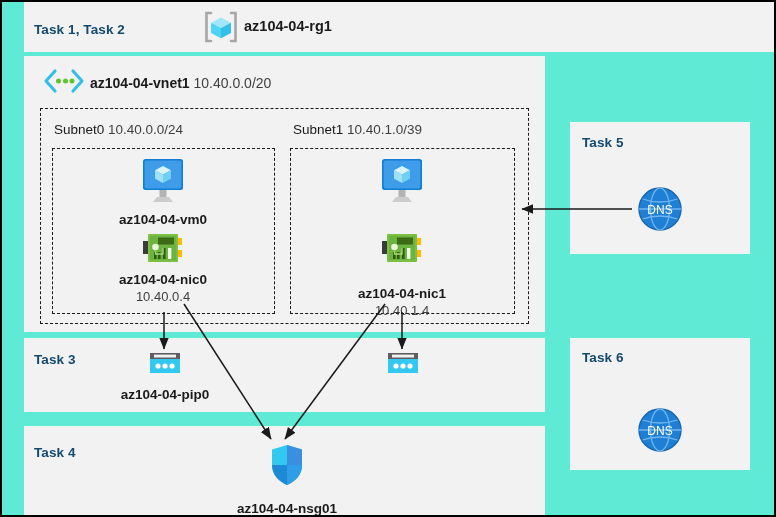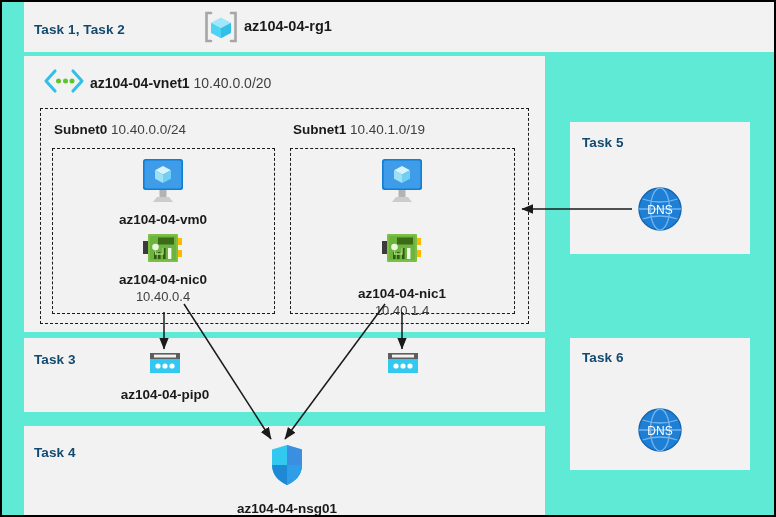--- a/index.html
+++ b/index.html
@@ -18,21 +18,21 @@
 
   
   #vnet-panel{left:22px;top:54px;width:521px;height:276px;}
   #vnet-title{position:absolute;left:88px;top:73px;font-size:14px;color:#3f3f3f;white-space:nowrap;}
   #vnet-title b{color:#1a1a1a;font-weight:bold;}
 
   
   #subnets-box{position:absolute;left:38px;top:106px;width:489px;height:216px;
                border:1.6px dashed #1a1a1a;box-sizing:border-box;}
   .subnet-head{position:absolute;font-size:13.5px;color:#3f3f3f;white-space:nowrap;}
-  .subnet-head b{color:#1a1a1a;font-weight:bold;}
+  .subnet-head b{color:#1a1a1a;font-weight:normal;}
   .subnet-inner{position:absolute;border:1.6px dashed #1a1a1a;box-sizing:border-box;}
 
   .node{position:absolute;text-align:center;width:160px;}
   .node .cap{font-size:13.5px;font-weight:bold;color:#1a1a1a;line-height:1.25;white-space:nowrap;}
   .node .sub{font-size:13px;color:#3f3f3f;line-height:1.3;white-space:nowrap;}
   .ico{display:block;margin:0 auto;}
 
   
   #task5-panel{left:568px;top:120px;width:180px;height:132px;}
   #task6-panel{left:568px;top:336px;width:180px;height:132px;}
@@ -111,21 +111,21 @@
         <rect x="17" y="22" width="2.6" height="7" fill="#2f5c12"></rect>
         <rect x="22" y="18" width="2.6" height="11" fill="#2f5c12"></rect>
         <rect x="27" y="18" width="3.4" height="11" fill="#f2f9ea"></rect>
         <path d="M14.5 20.5 L14.5 24 L22 24 L22 18" fill="none" stroke="#a8d97a" stroke-width="1.3"></path>
       </svg>
     </span>
     <div class="cap" style="margin-top:2px;">az104-04-nic0</div>
     <div class="sub">10.40.0.4</div>
   </div>
 
-  <div class="subnet-head" style="left:291px;top:120px;"><b>Subnet1</b> <span>10.40.1.0/19</span></div>
+  <div class="subnet-head" style="left:291px;top:120px;"><b>Subnet1</b> <span>10.40.1.0/39</span></div>
   <div class="subnet-inner" style="left:288px;top:146px;width:225px;height:166px;"></div>
 
   <div class="node" style="left:320px;top:154px;">
     <span class="ico">
       <svg width="56" height="50" viewBox="0 0 56 50">
         <rect x="8" y="3" width="40" height="31" rx="2.5" fill="#0f7fd4"></rect>
         <rect x="9.6" y="4.6" width="36.8" height="27.8" rx="1.8" fill="#3f9ce8"></rect>
         <polygon points="28,10 36,14.3 28,18.6 20,14.3" fill="#d9f3fc"></polygon>
         <polygon points="20,14.3 28,18.6 28,27 20,22.7" fill="#9fe0f7"></polygon>
         <polygon points="36,14.3 28,18.6 28,27 36,22.7" fill="#6fd0f2"></polygon>

